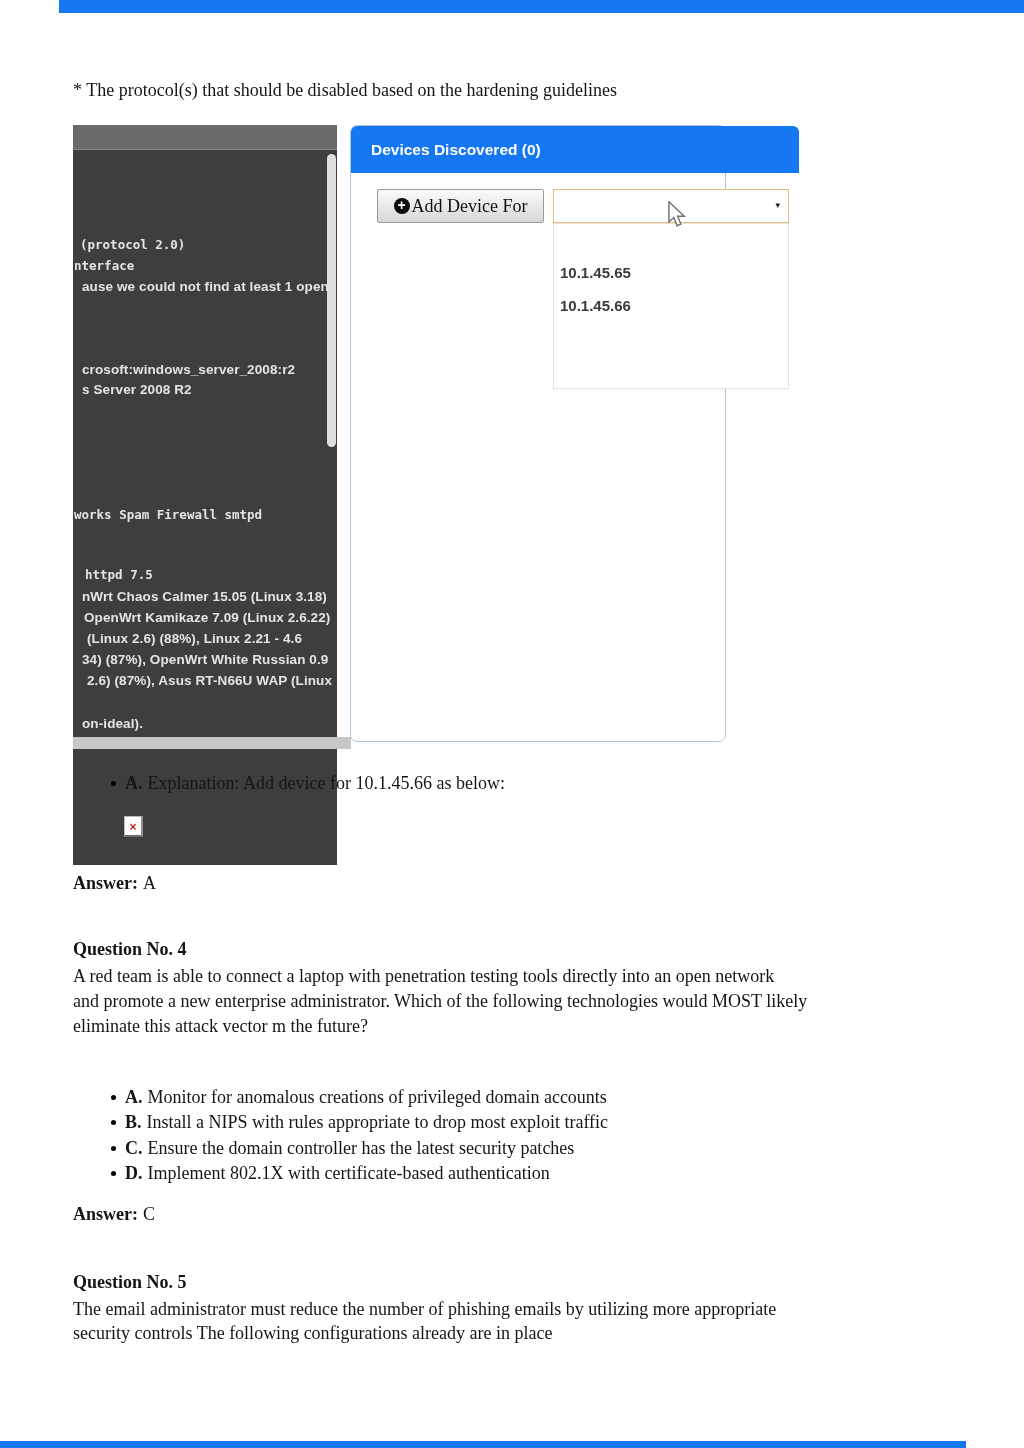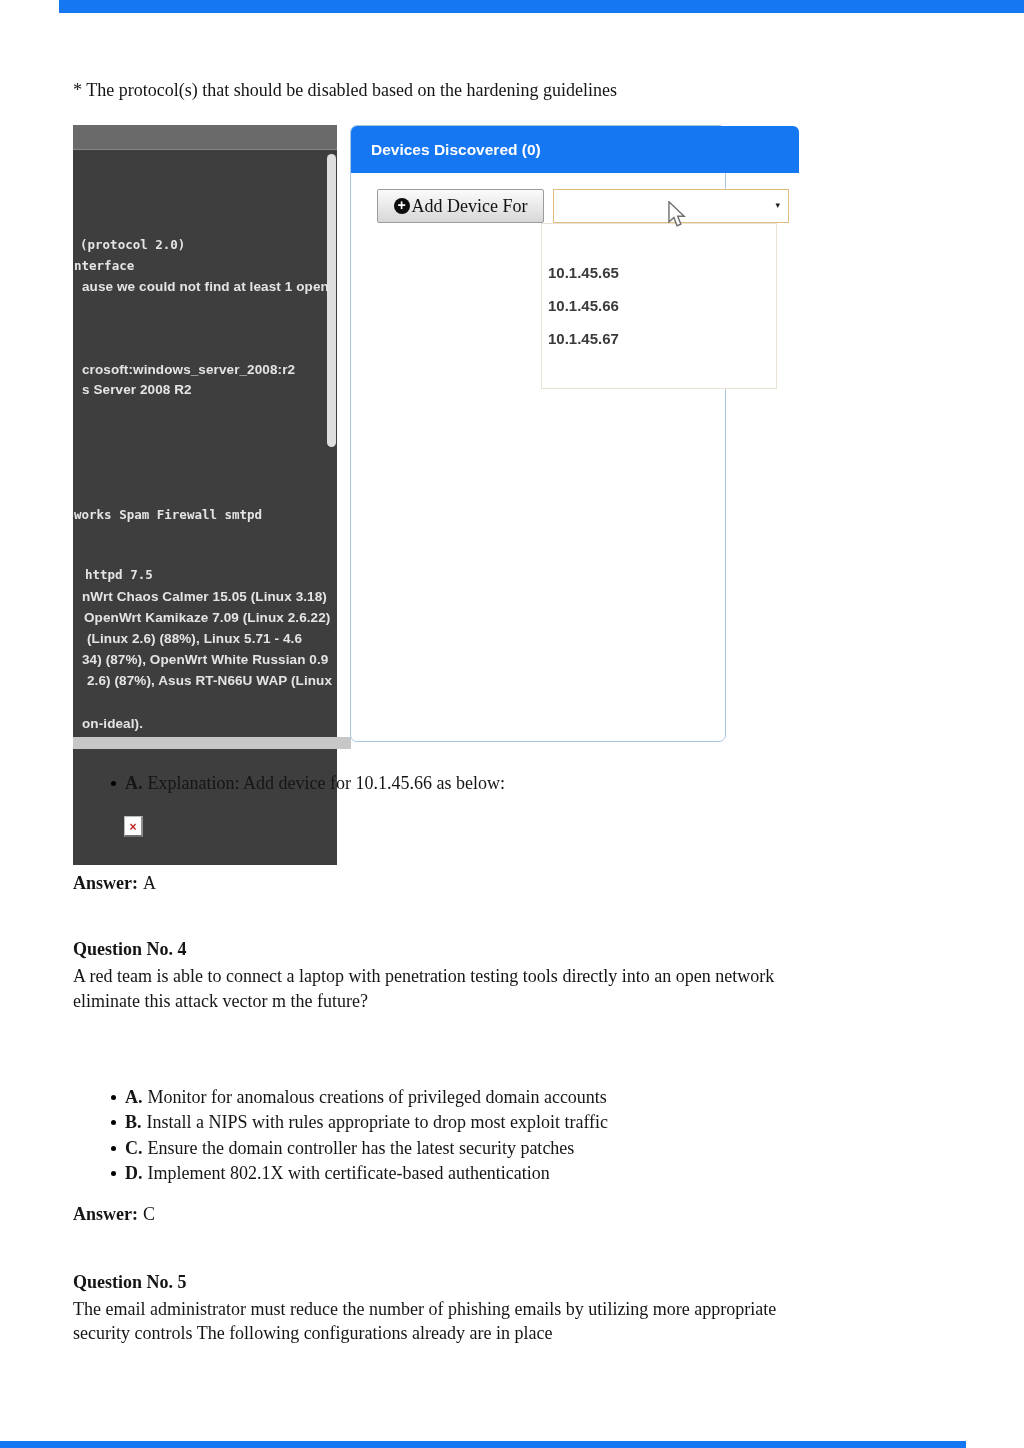--- a/index.html
+++ b/index.html
@@ -34,21 +34,21 @@
     color:#fff;font-family:"Liberation Sans",sans-serif;font-size:15.5px;font-weight:600;
     line-height:47px;padding-left:20px;box-sizing:border-box;}
   .addbtn{left:26px;top:63px;width:167px;height:34px;background:linear-gradient(#fbfbfb,#d7d7d7);
     border:1px solid #9b9b9b;border-radius:2px;display:flex;align-items:center;justify-content:center;
     gap:2px;font-size:18px;color:#111;box-sizing:border-box;cursor:default;}
   .plus{display:inline-block;width:16px;height:16px;background:#0d0d0d;border-radius:50%;color:#fff;
     font:700 14px/15px "Liberation Sans",sans-serif;text-align:center;}
   .select{left:202px;top:63px;width:236px;height:34px;background:#fff;border:1px solid #e2bc82;box-sizing:border-box;}
   .caret{position:absolute;right:8px;top:11px;font-size:9px;color:#1a1a1a;line-height:9px;}
   .cursor{left:316px;top:75px;z-index:5;}
-  .droplist{left:190px;top:97px;width:236px;height:166px;background:#fff;border:1px solid #e9e3d6;
+  .droplist{left:202px;top:97px;width:236px;height:166px;background:#fff;border:1px solid #e9e3d6;
     box-sizing:border-box;font-family:"Liberation Sans",sans-serif;font-size:15px;font-weight:600;color:#3a3a3a;
     padding-top:32px;}
   .droplist .item{height:33px;line-height:33px;padding-left:6px;}
   
   .serif{font-size:18px;line-height:25px;}
   .bold{font-weight:700;margin-top:20px;}
   .dot{display:inline-block;width:5px;height:5px;border-radius:50%;background:#000;margin-right:9px;vertical-align:3px;}
   .exp-row{left:111px;top:771px;white-space:nowrap;}
   .letter{font-weight:700;margin-right:5px;}
   .val{margin-left:5px;}
@@ -81,21 +81,21 @@
     <div class="abs term-scrollbar"></div>
     <div class="tl mono tl0">(protocol 2.0)</div>
     <div class="tl mono tl1">nterface</div>
     <div class="tl sans tl2">ause we could not find at least 1 open</div>
     <div class="tl sans tl3">crosoft:windows_server_2008:r2</div>
     <div class="tl sans tl4">s Server 2008 R2</div>
     <div class="tl mono tl5">works Spam Firewall smtpd</div>
     <div class="tl mono tl6">httpd 7.5</div>
     <div class="tl sans tl7">nWrt Chaos Calmer 15.05 (Linux 3.18)</div>
     <div class="tl sans tl8">OpenWrt Kamikaze 7.09 (Linux 2.6.22)</div>
-    <div class="tl sans tl9">(Linux 2.6) (88%), Linux 5.71 - 4.6</div>
+    <div class="tl sans tl9">(Linux 2.6) (88%), Linux 2.21 - 4.6</div>
     <div class="tl sans tl10">34) (87%), OpenWrt White Russian 0.9</div>
     <div class="tl sans tl11">2.6) (87%), Asus RT-N66U WAP (Linux</div>
     <div class="tl sans tl12">on-ideal).</div>
   </div>
   <div class="abs term-bottom"></div>
 
   <div class="abs devpanel">
     <div class="abs devheader">Devices Discovered (0)</div>
 
     <div class="abs addbtn">
@@ -110,40 +110,40 @@
 
     <div class="abs cursor">
       <svg width="19" height="27" viewBox="0 0 11.5 17">
         <path d="M1 0.5 L1 13.2 L4.1 10.4 L6.1 15.6 L8.5 14.6 L6.5 9.6 L10.6 9.6 Z" fill="#ffffff" stroke="#6f6f6f" stroke-width="0.9"></path>
       </svg>
     </div>
 
     <div class="abs droplist">
       <div class="item">10.1.45.65</div>
       <div class="item">10.1.45.66</div>
-      <div class="item">10.1.45.67</div>
     </div>
   </div>
 </div>
 
 <div class="abs serif exp-row">
   <span class="dot"></span><span class="letter">A.</span><span>Explanation: Add device for 10.1.45.66 as below:</span>
 </div>
 
 <div class="abs broken-img">
   <span class="broken-x">×</span>
 </div>
 
 <div class="abs serif answer-a nowrap">
   <span class="bold">Answer:</span><span class="val">A</span>
 </div>
 
 <div class="abs serif bold q4-title nowrap">Question No. 4</div>
 <div class="abs serif q4-para">
   <div class="nowrap">A red team is able to connect a laptop with penetration testing tools directly into an open network</div>
+  <div class="nowrap">and promote a new enterprise administrator. Which of the following technologies would MOST likely</div>
   <div class="nowrap">eliminate this attack vector m the future?</div>
 </div>
 
 <div class="abs serif opt0 nowrap">
   <span class="dot"></span><span class="letter">A.</span><span>Monitor for anomalous creations of privileged domain accounts</span>
 </div>
 <div class="abs serif opt1 nowrap">
   <span class="dot"></span><span class="letter">B.</span><span>Install a NIPS with rules appropriate to drop most exploit traffic</span>
 </div>
 <div class="abs serif opt2 nowrap">

